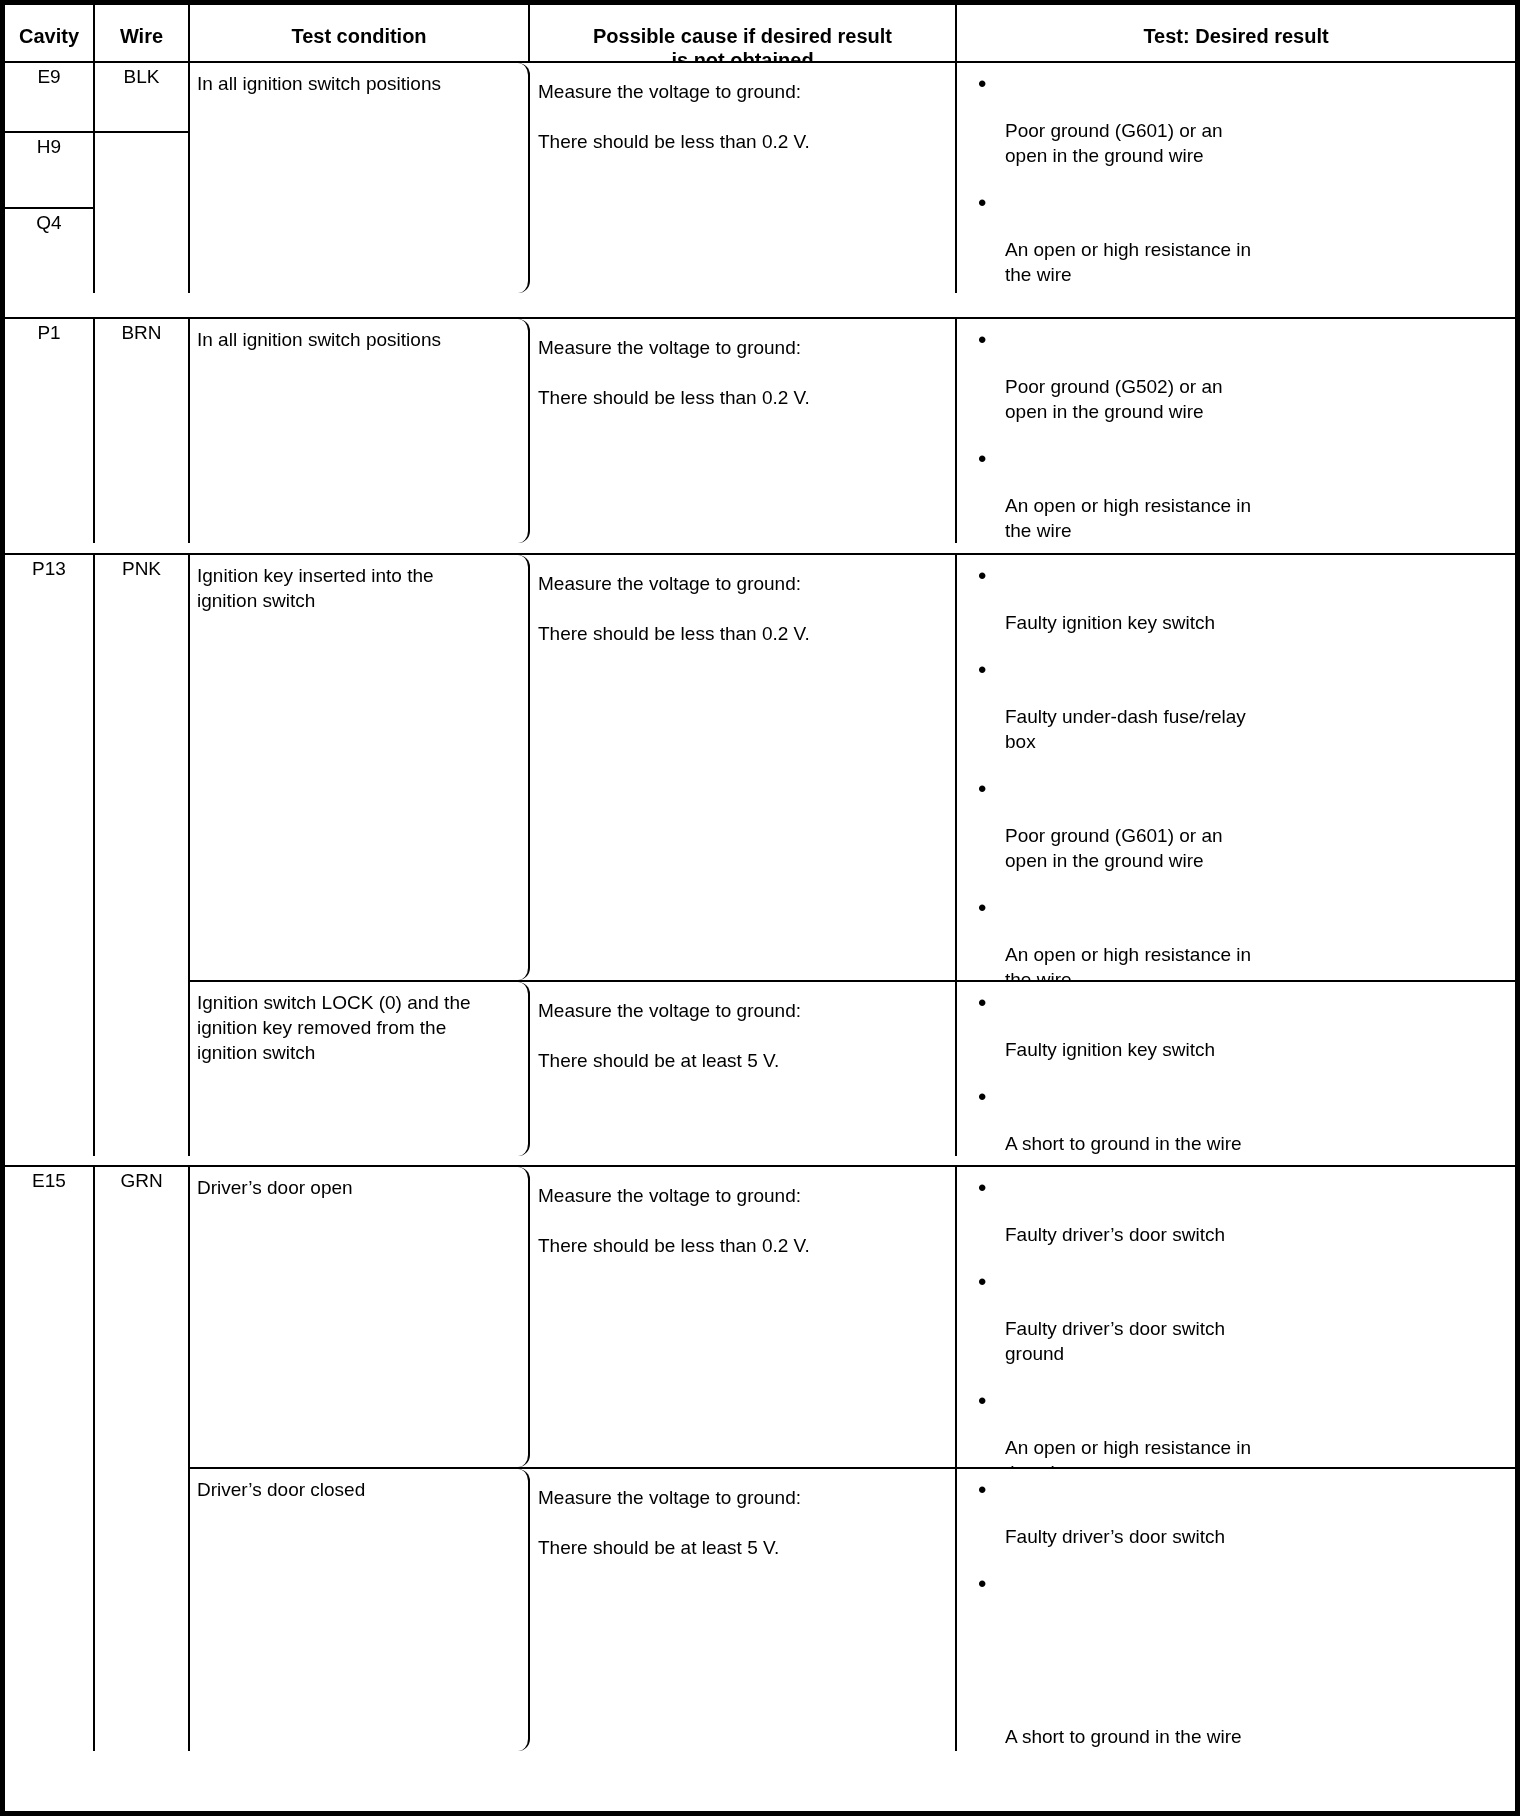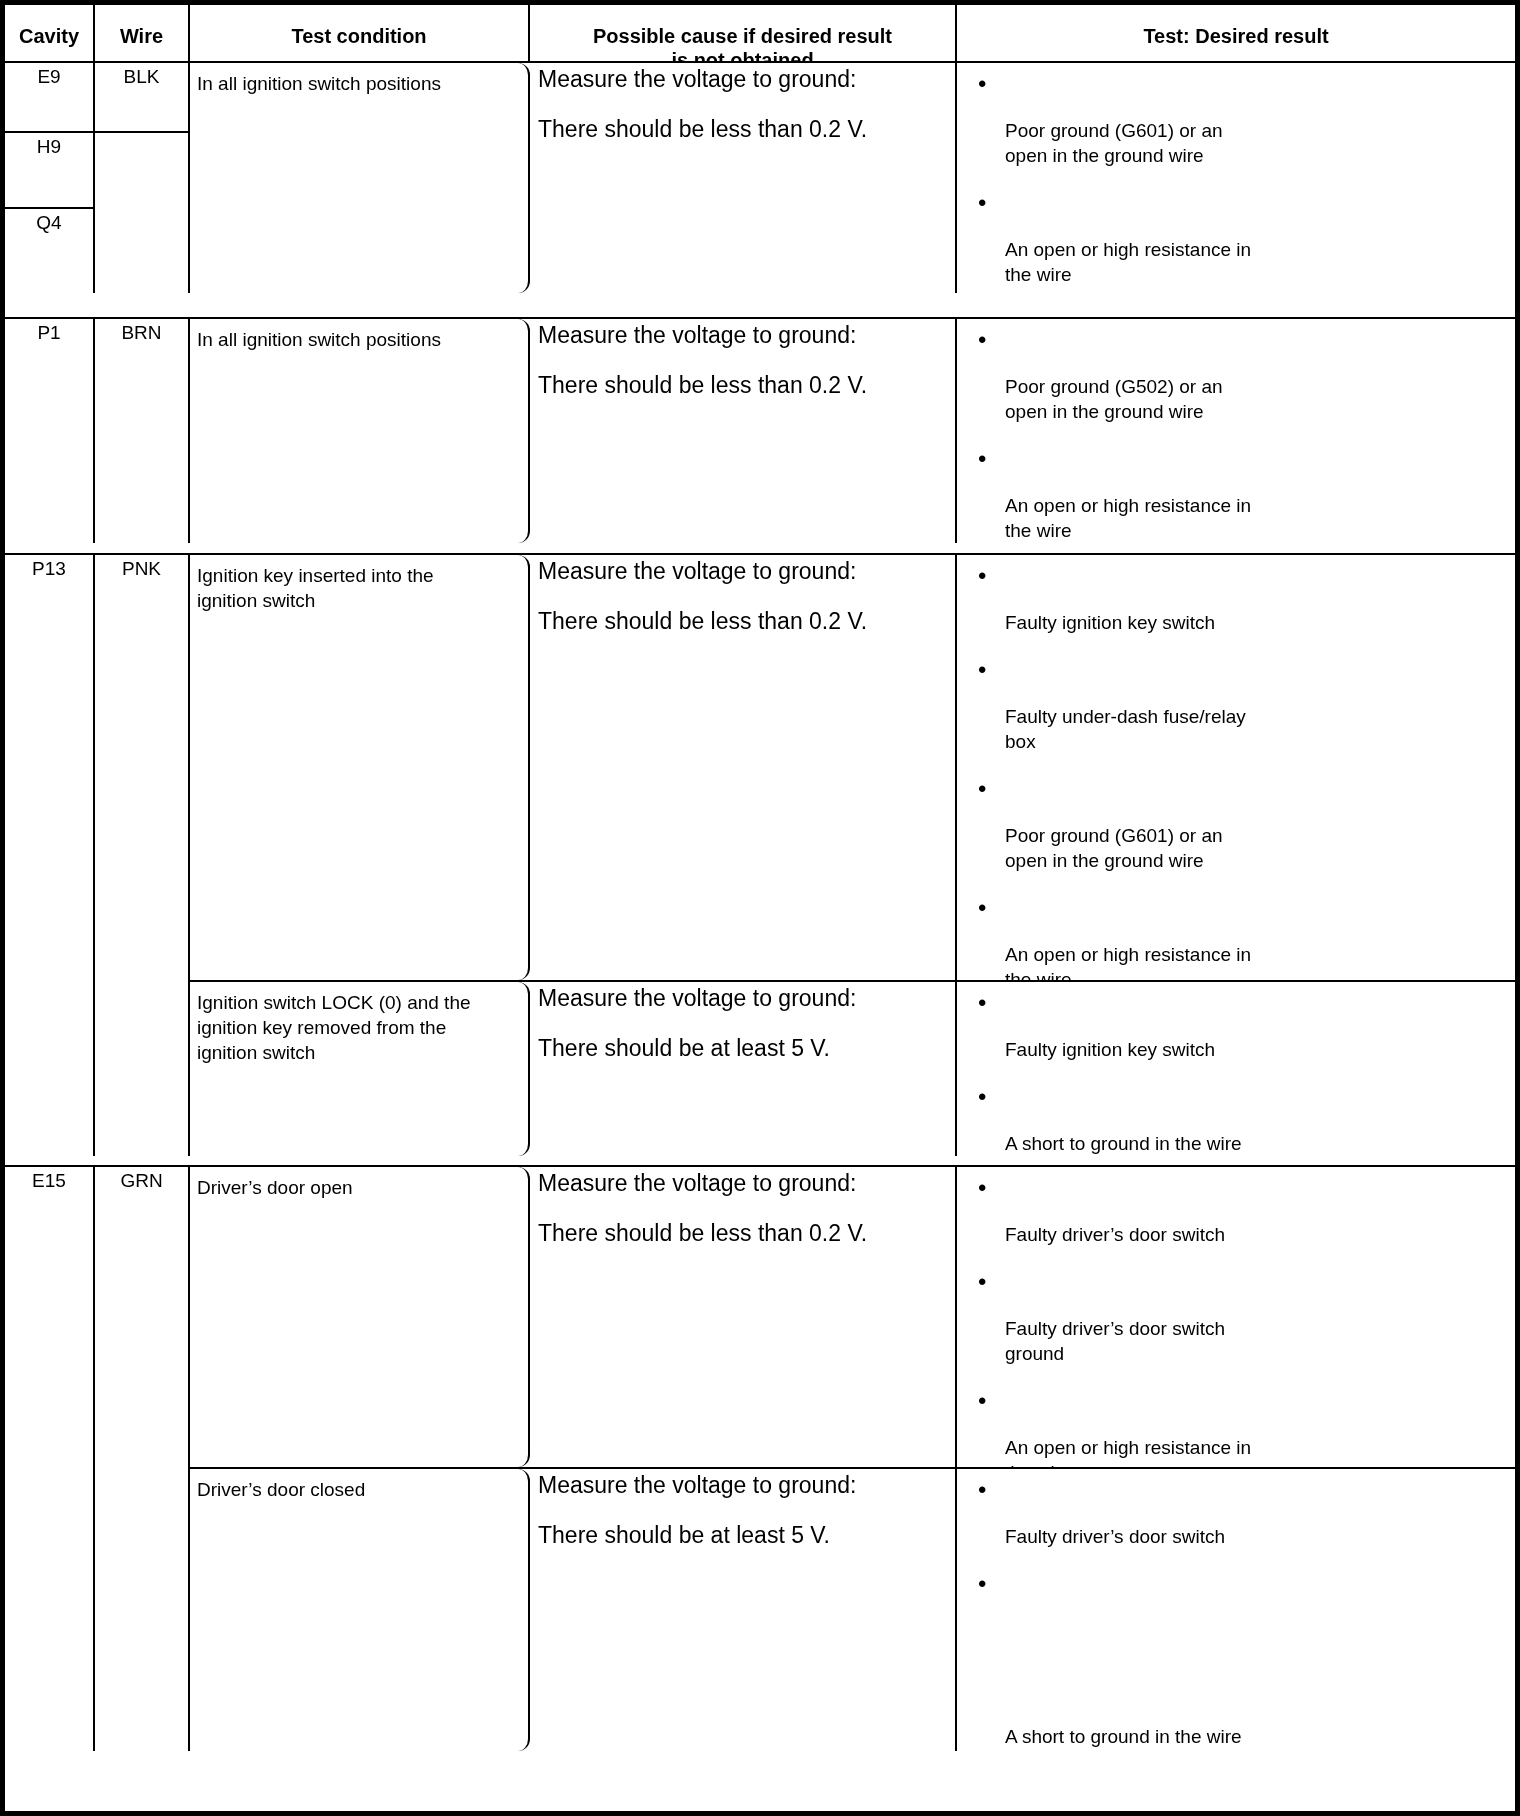--- a/index.html
+++ b/index.html
@@ -73,22 +73,22 @@
   .cond-cell {
     border-right: 2px solid #000;
     padding: 8px 6px 0 7px;
     font-size: 19px;
     line-height: 25px;
     overflow: hidden;
     border-radius: 12px;
   }
   .result-cell {
     border-right: 2px solid #000;
-    padding: 4px 8px 0 8px;
-    font-size: 23px;
+    padding: 16px 8px 0 8px;
+    font-size: 19px;
     line-height: 25px;
     overflow: hidden;
   }
   .cause-cell {
     padding: 8px 8px 0 21px;
     font-size: 19px;
     line-height: 25px;
     overflow: hidden;
     display: flex;
     flex-direction: column;

